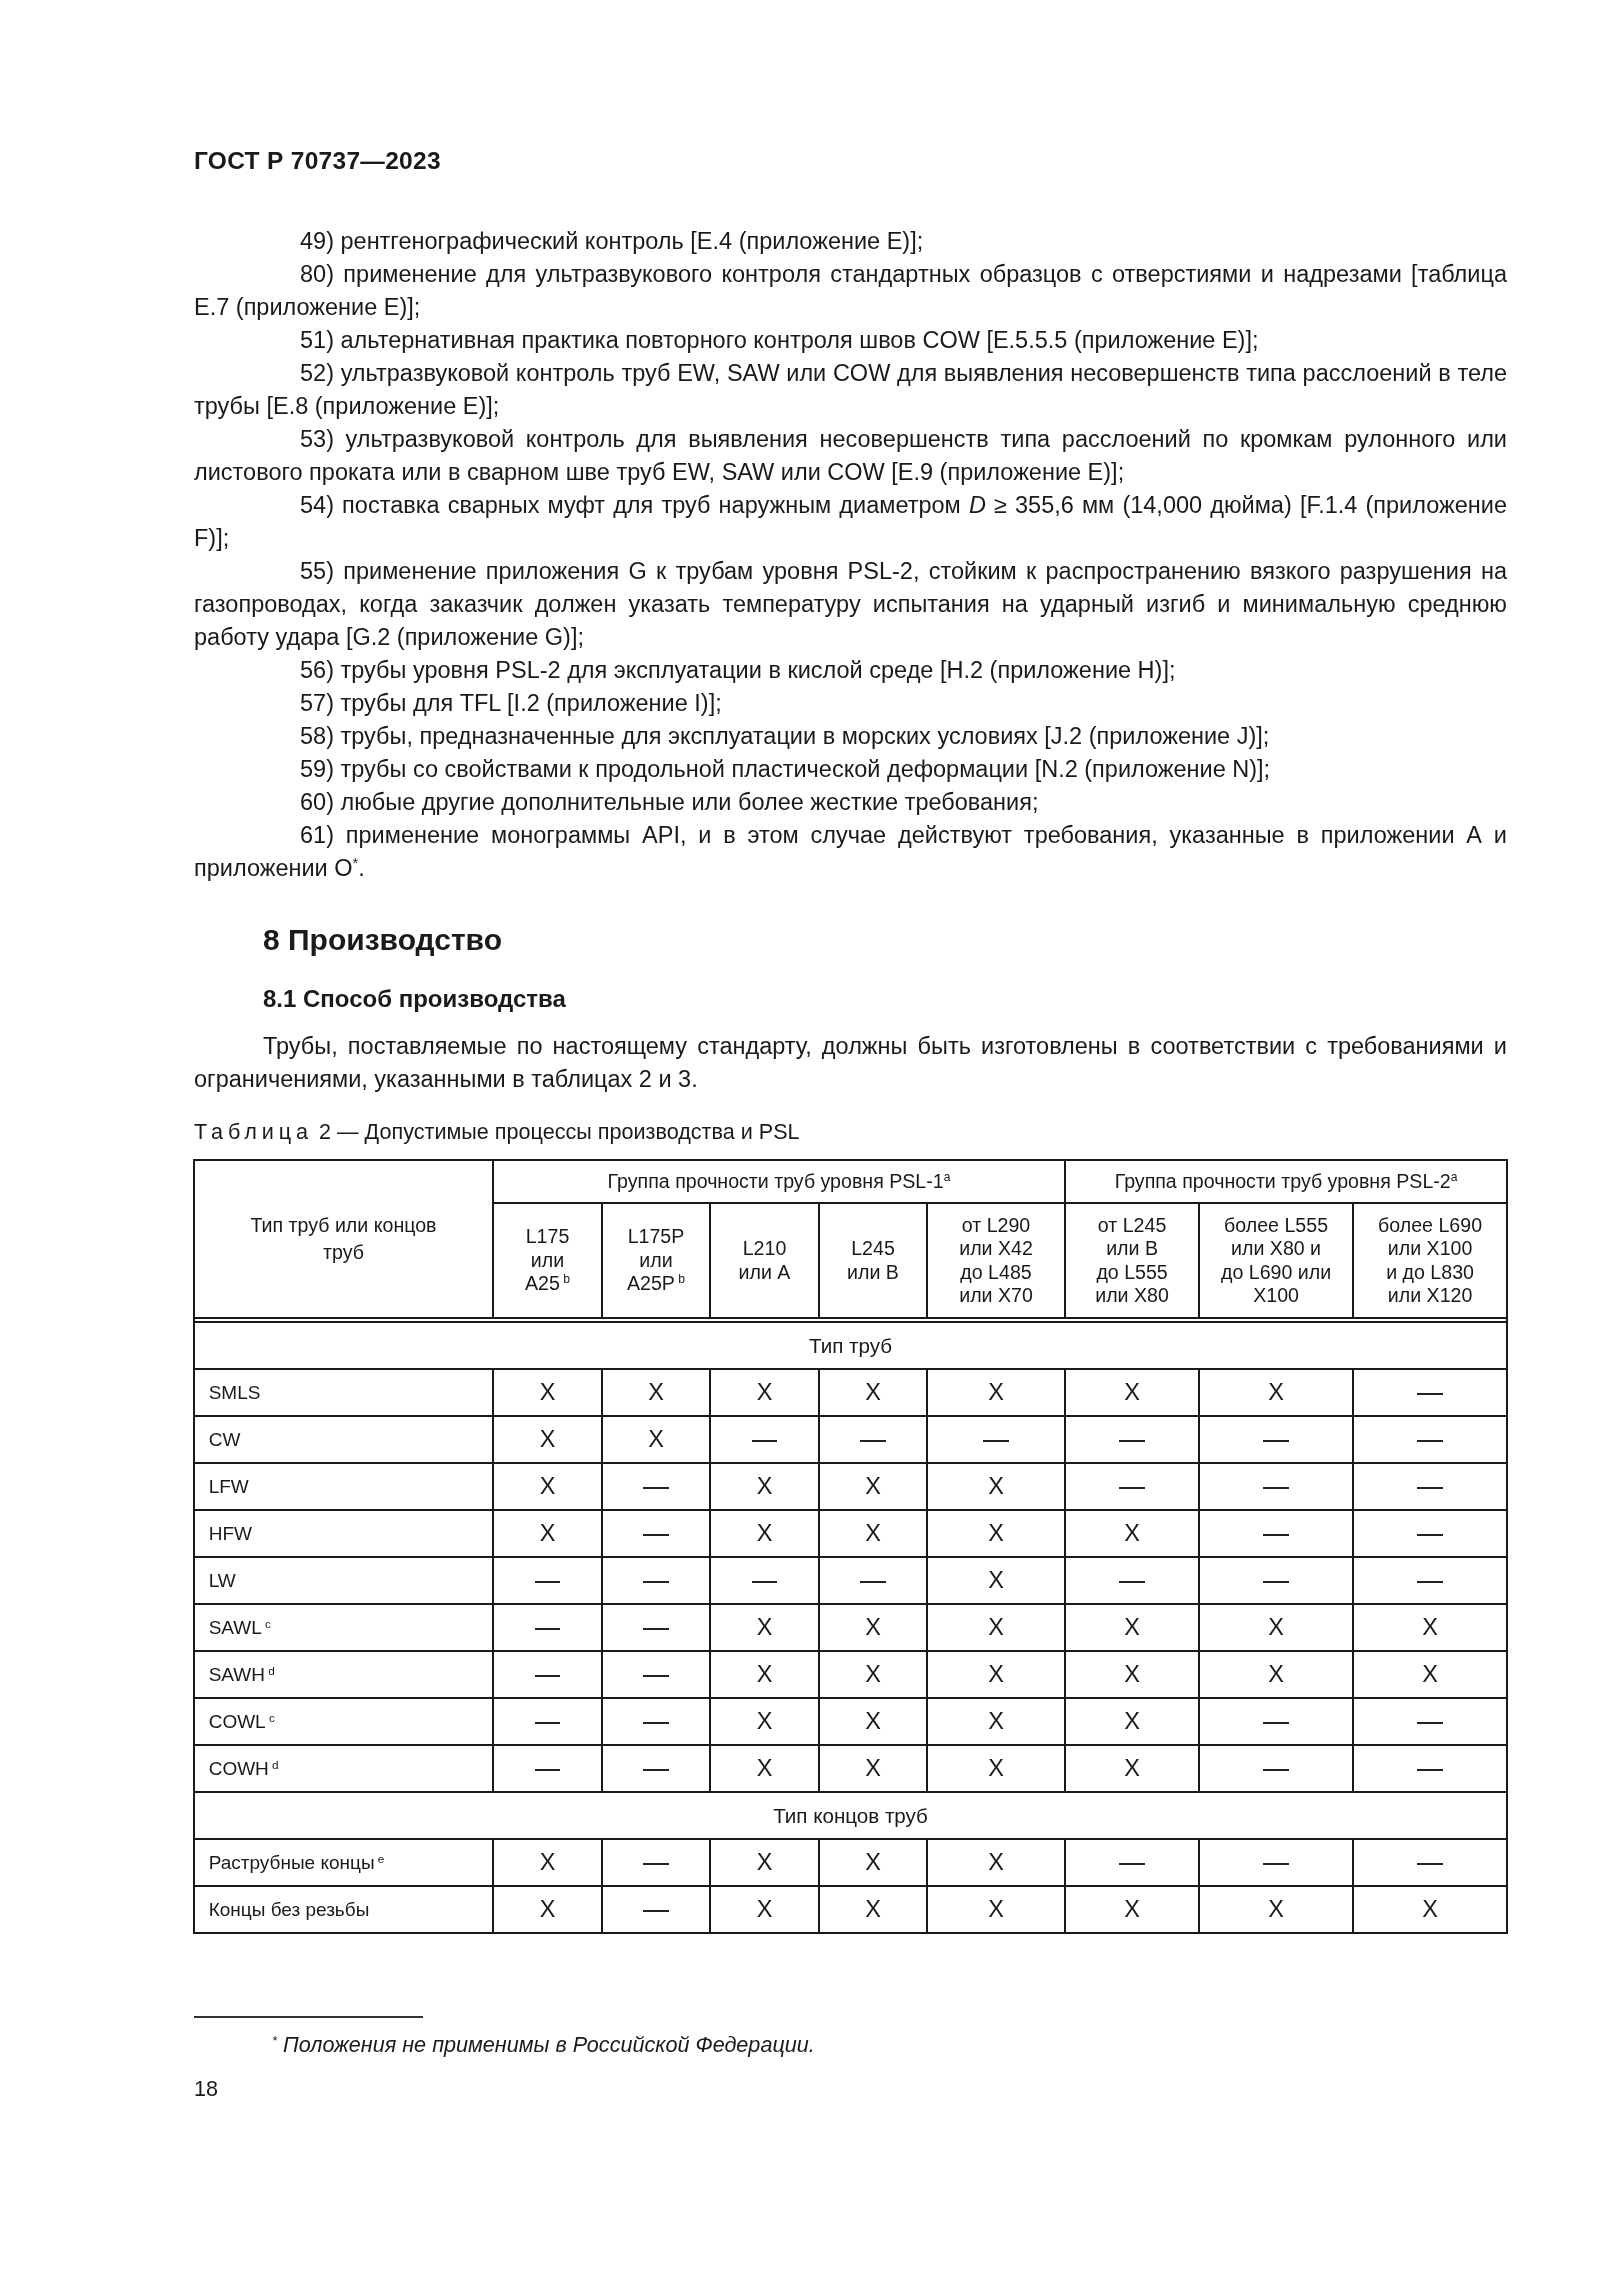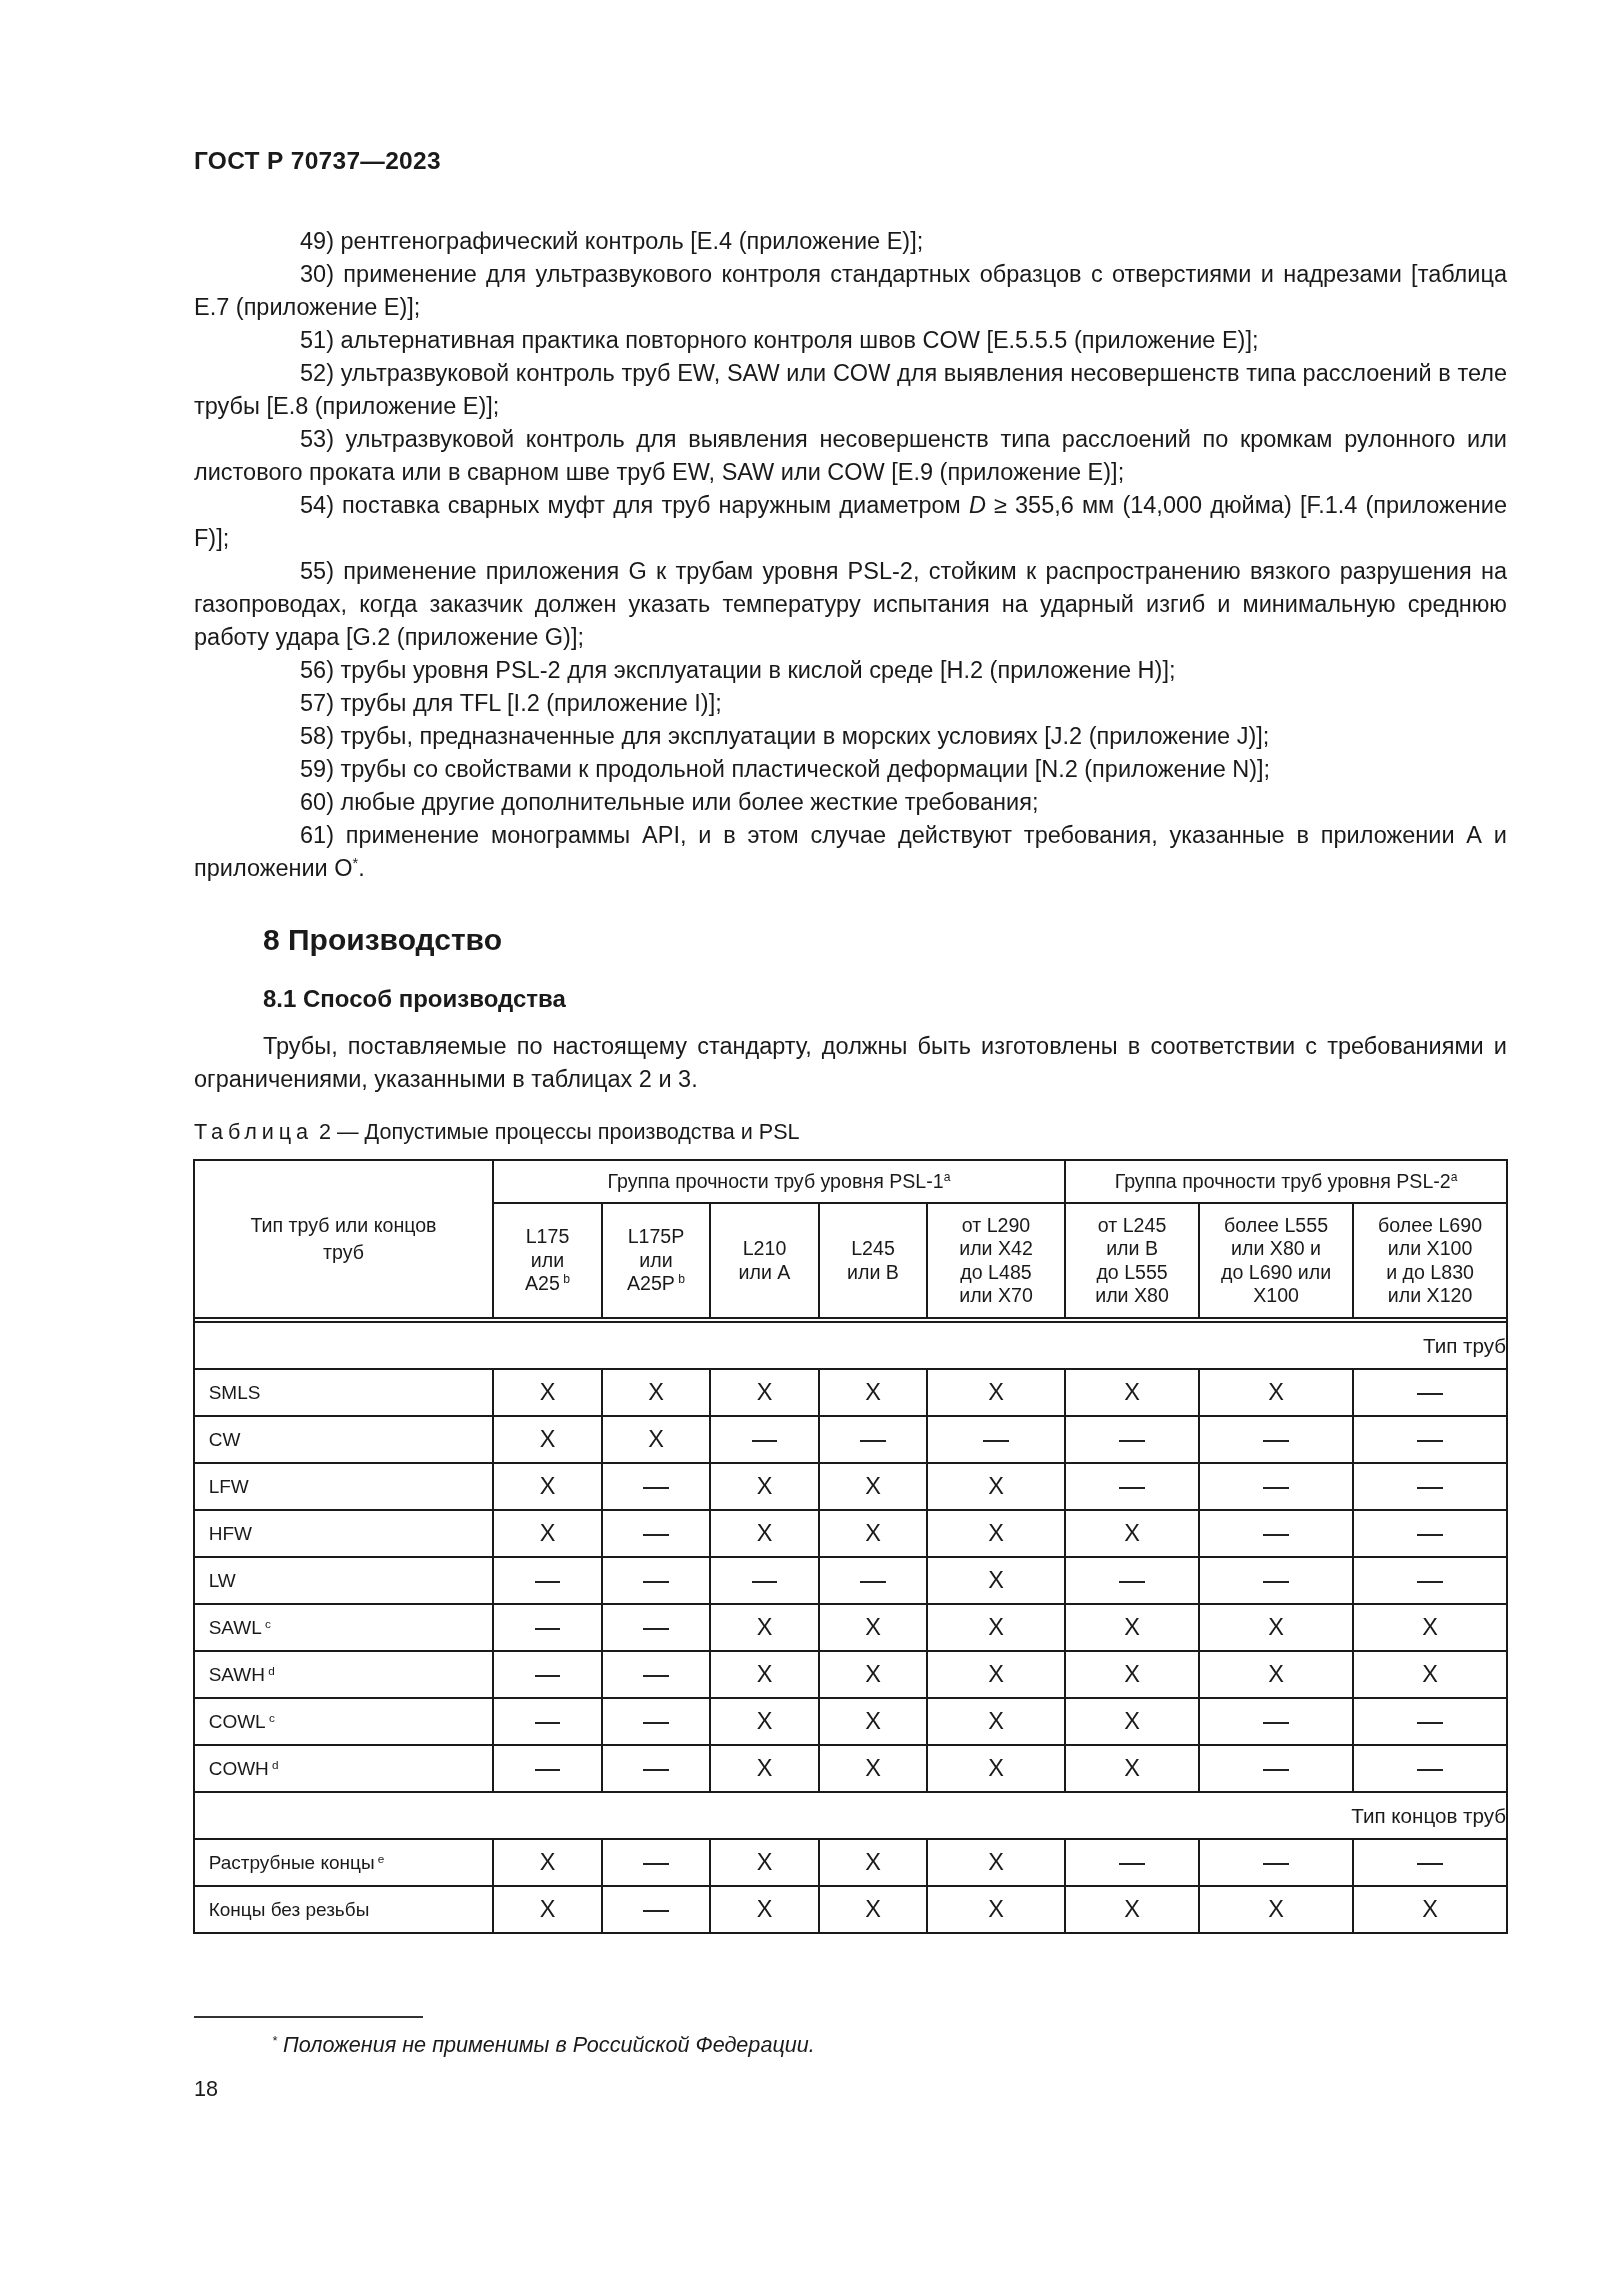--- a/index.html
+++ b/index.html
@@ -14,39 +14,39 @@
   .para { left: 194px; top: 1030px; width: 1313px; font-size: 23.5px; line-height: 33px; }
   .para p { margin: 0; text-indent: 69px; text-align: justify; }
   .caption { left: 194px; top: 1119px; font-size: 21.6px; text-align: center; }
   .caption .spaced { letter-spacing: 4.9px; }
   table.t2 { position: absolute; left: 193px; top: 1159px; width: 1312px; border-collapse: collapse;
              font-size: 20.6px; table-layout: fixed; }
   table.t2 td { border: 2.9px solid #1a1a1a; text-align: center; vertical-align: middle; padding: 0; }
   table.t2 .hdr1 td { height: 41px; font-size: 19.6px; }
   table.t2 .hdr2 td { height: 113px; font-size: 19.6px; line-height: 23.5px; }
   table.t2 .sep td { height: 2px; padding: 0; border-top: 2px solid #1a1a1a; border-bottom: 2px solid #1a1a1a; }
-  table.t2 .group td { height: 45px; font-size: 20.6px; text-align: right; }
+  table.t2 .group td { height: 45px; font-size: 20.6px; }
   table.t2 .row td { height: 45px; font-size: 21.6px; }
   table.t2 td.name { text-align: left; padding-left: 13.7px; font-size: 19px; }
   sup { font-size: 0.62em; vertical-align: 0.55em; line-height: 0; }
   .cell-x { font-size: 23.5px; }
   .cell-dash { display: inline-block; width: 25.5px; height: 2px; background: #222; vertical-align: middle; }
   .fn-rule { left: 194px; top: 2016px; width: 229px; height: 2px; background: #333; }
   .fn { left: 272px; top: 2032px; font-size: 21.6px; font-style: italic; }
   .fn sup { font-size: 0.6em; }
   .pagenum { left: 194px; top: 2076px; font-size: 21.6px; }
 </style>
 </head>
 <body>
 
 <div class="abs doc-header">ГОСТ Р 70737—2023</div>
 
 <div class="abs list" id="list">
     <p>49)  рентгенографический контроль [Е.4 (приложение Е)];</p>
-    <p>30)  применение для ультразвукового контроля стандартных образцов с отверстиями и надрезами [таблица Е.7 (приложение Е)];</p>
+    <p>80)  применение для ультразвукового контроля стандартных образцов с отверстиями и надрезами [таблица Е.7 (приложение Е)];</p>
     <p>51)  альтернативная практика повторного контроля швов COW [E.5.5.5 (приложение Е)];</p>
     <p>52)  ультразвуковой контроль труб EW, SAW или COW для выявления несовершенств типа расслоений в теле трубы [Е.8 (приложение Е)];</p>
     <p>53)  ультразвуковой контроль для выявления несовершенств типа расслоений по кромкам рулонного или листового проката или в сварном шве труб EW, SAW или COW [Е.9 (приложение Е)];</p>
     <p>54)  поставка сварных муфт для труб наружным диаметром <i>D</i> ≥ 355,6 мм (14,000 дюйма) [F.1.4 (приложение F)];</p>
     <p>55)  применение приложения G к трубам уровня PSL-2, стойким к распространению вязкого разрушения на газопроводах, когда заказчик должен указать температуру испытания на ударный изгиб и минимальную среднюю работу удара [G.2 (приложение G)];</p>
     <p>56)  трубы уровня PSL-2 для эксплуатации в кислой среде [H.2 (приложение H)];</p>
     <p>57)  трубы для TFL [I.2 (приложение I)];</p>
     <p>58)  трубы, предназначенные для эксплуатации в морских условиях [J.2 (приложение J)];</p>
     <p>59)  трубы со свойствами к продольной пластической деформации [N.2 (приложение N)];</p>
     <p>60)  любые другие дополнительные или более жесткие требования;</p>

